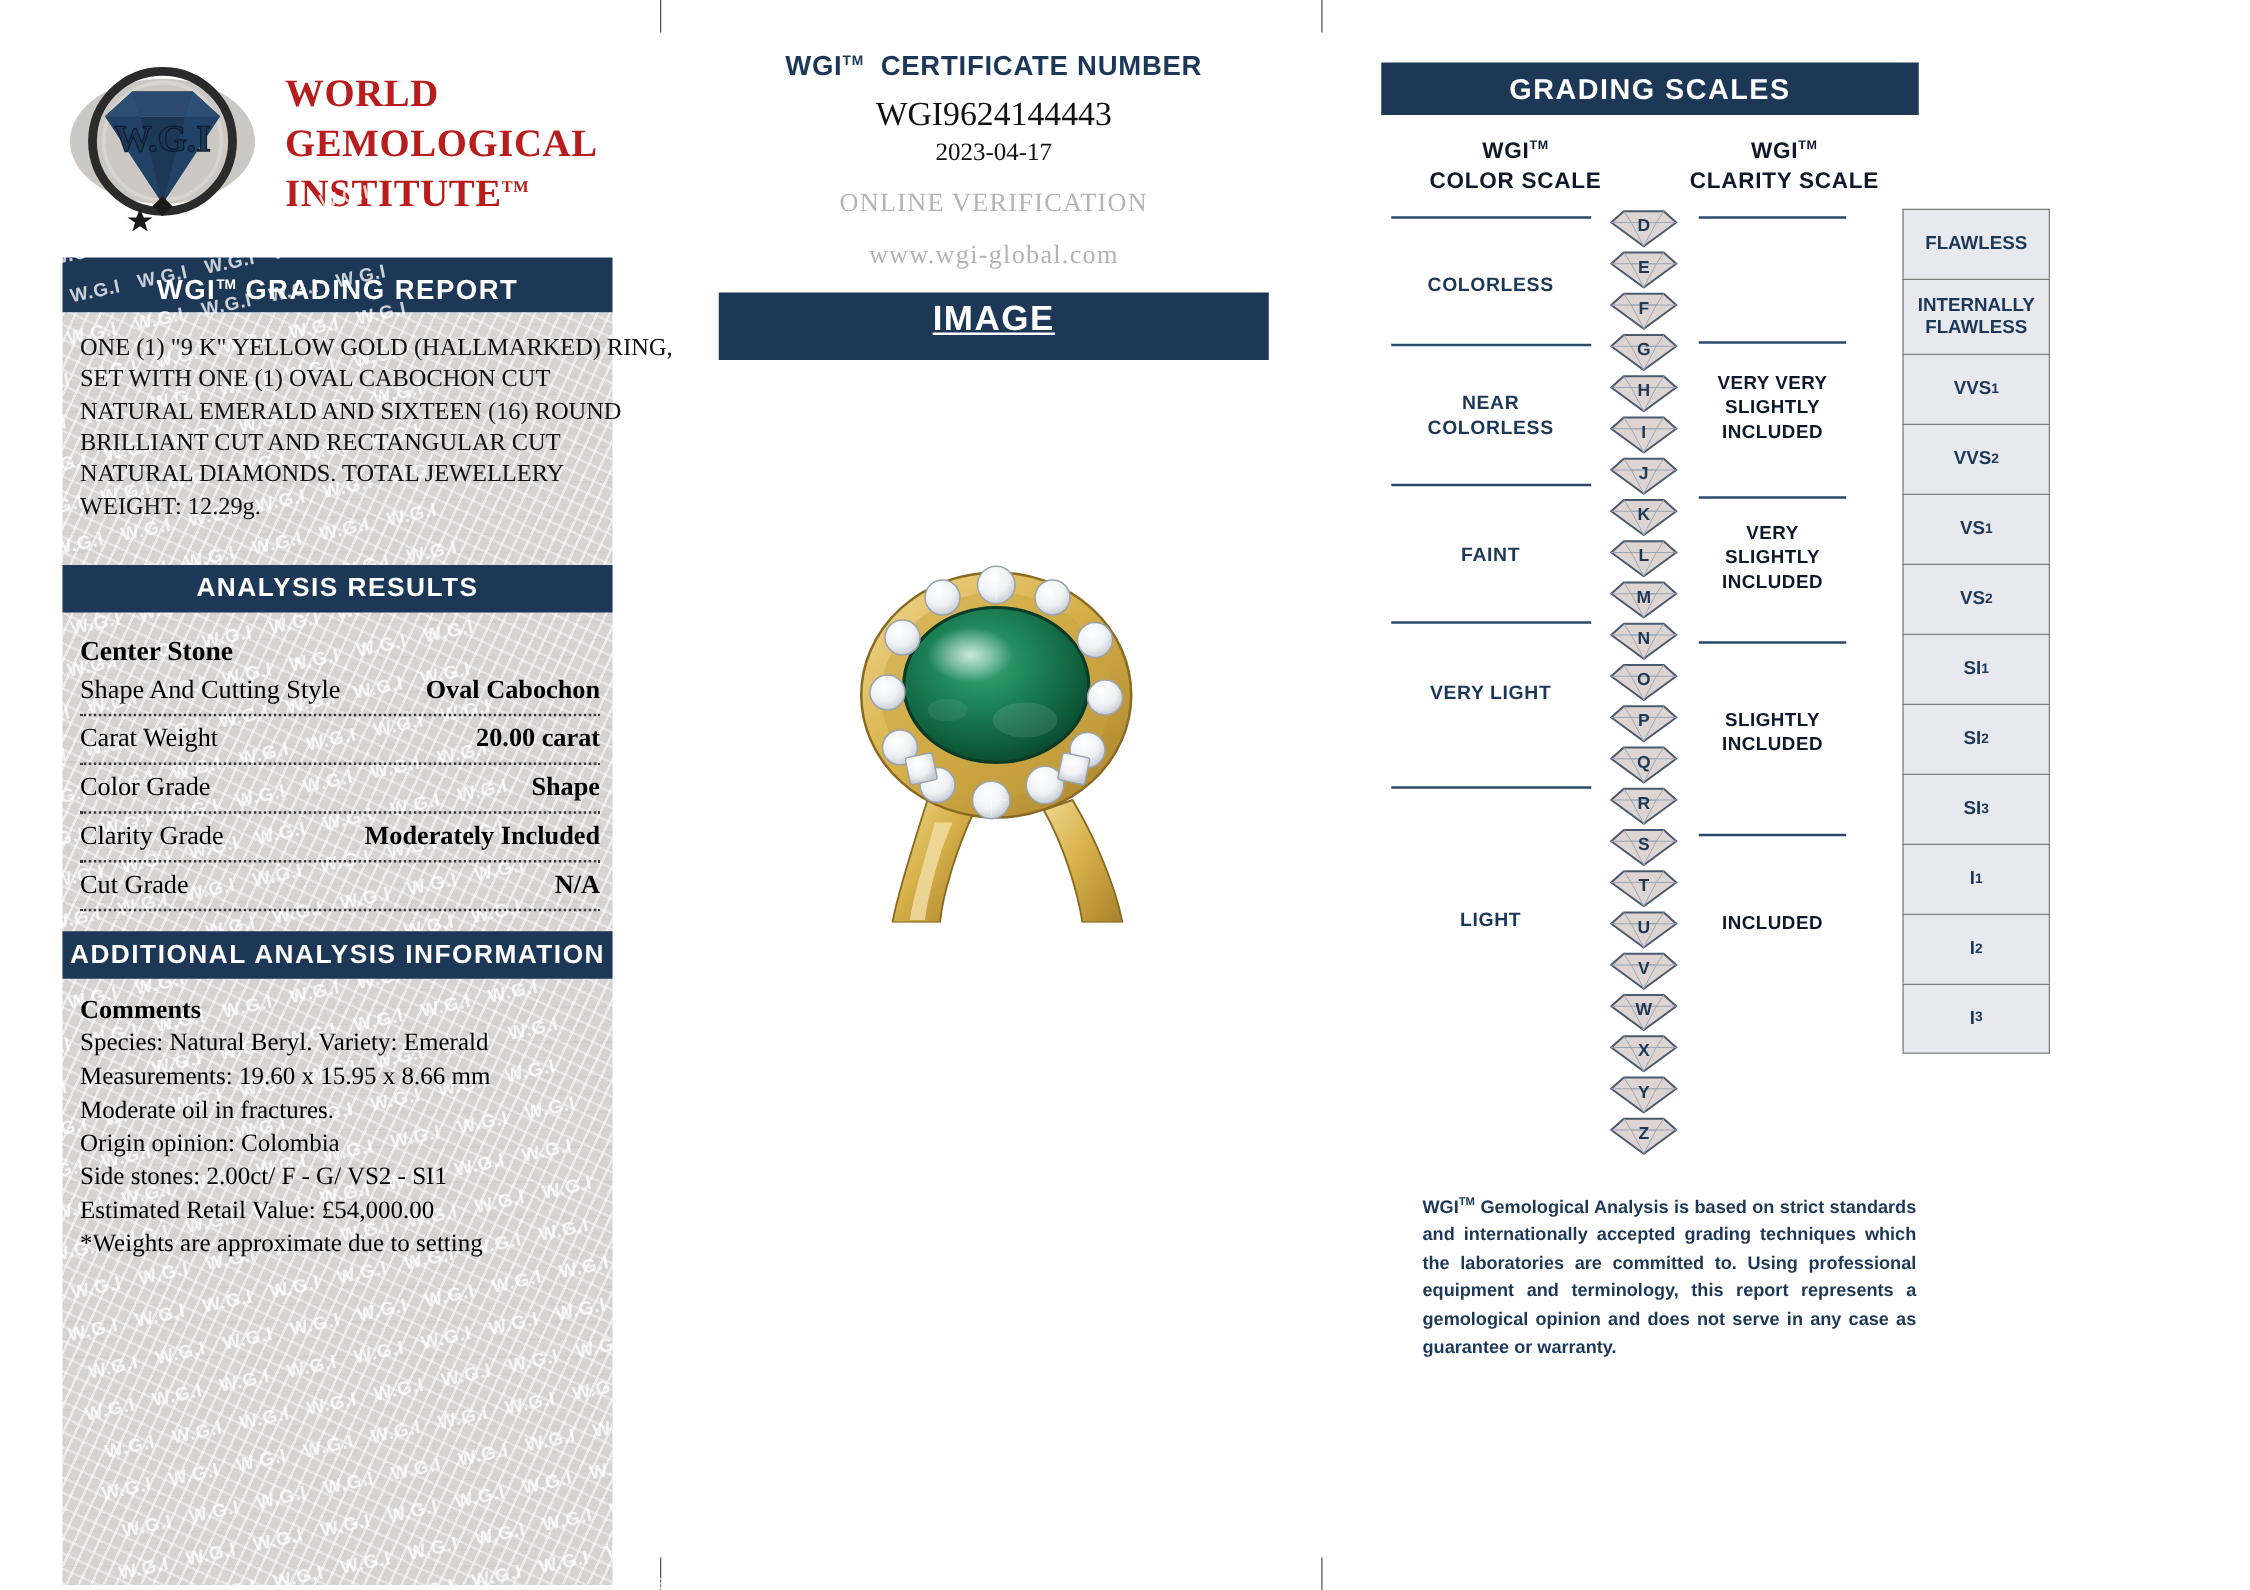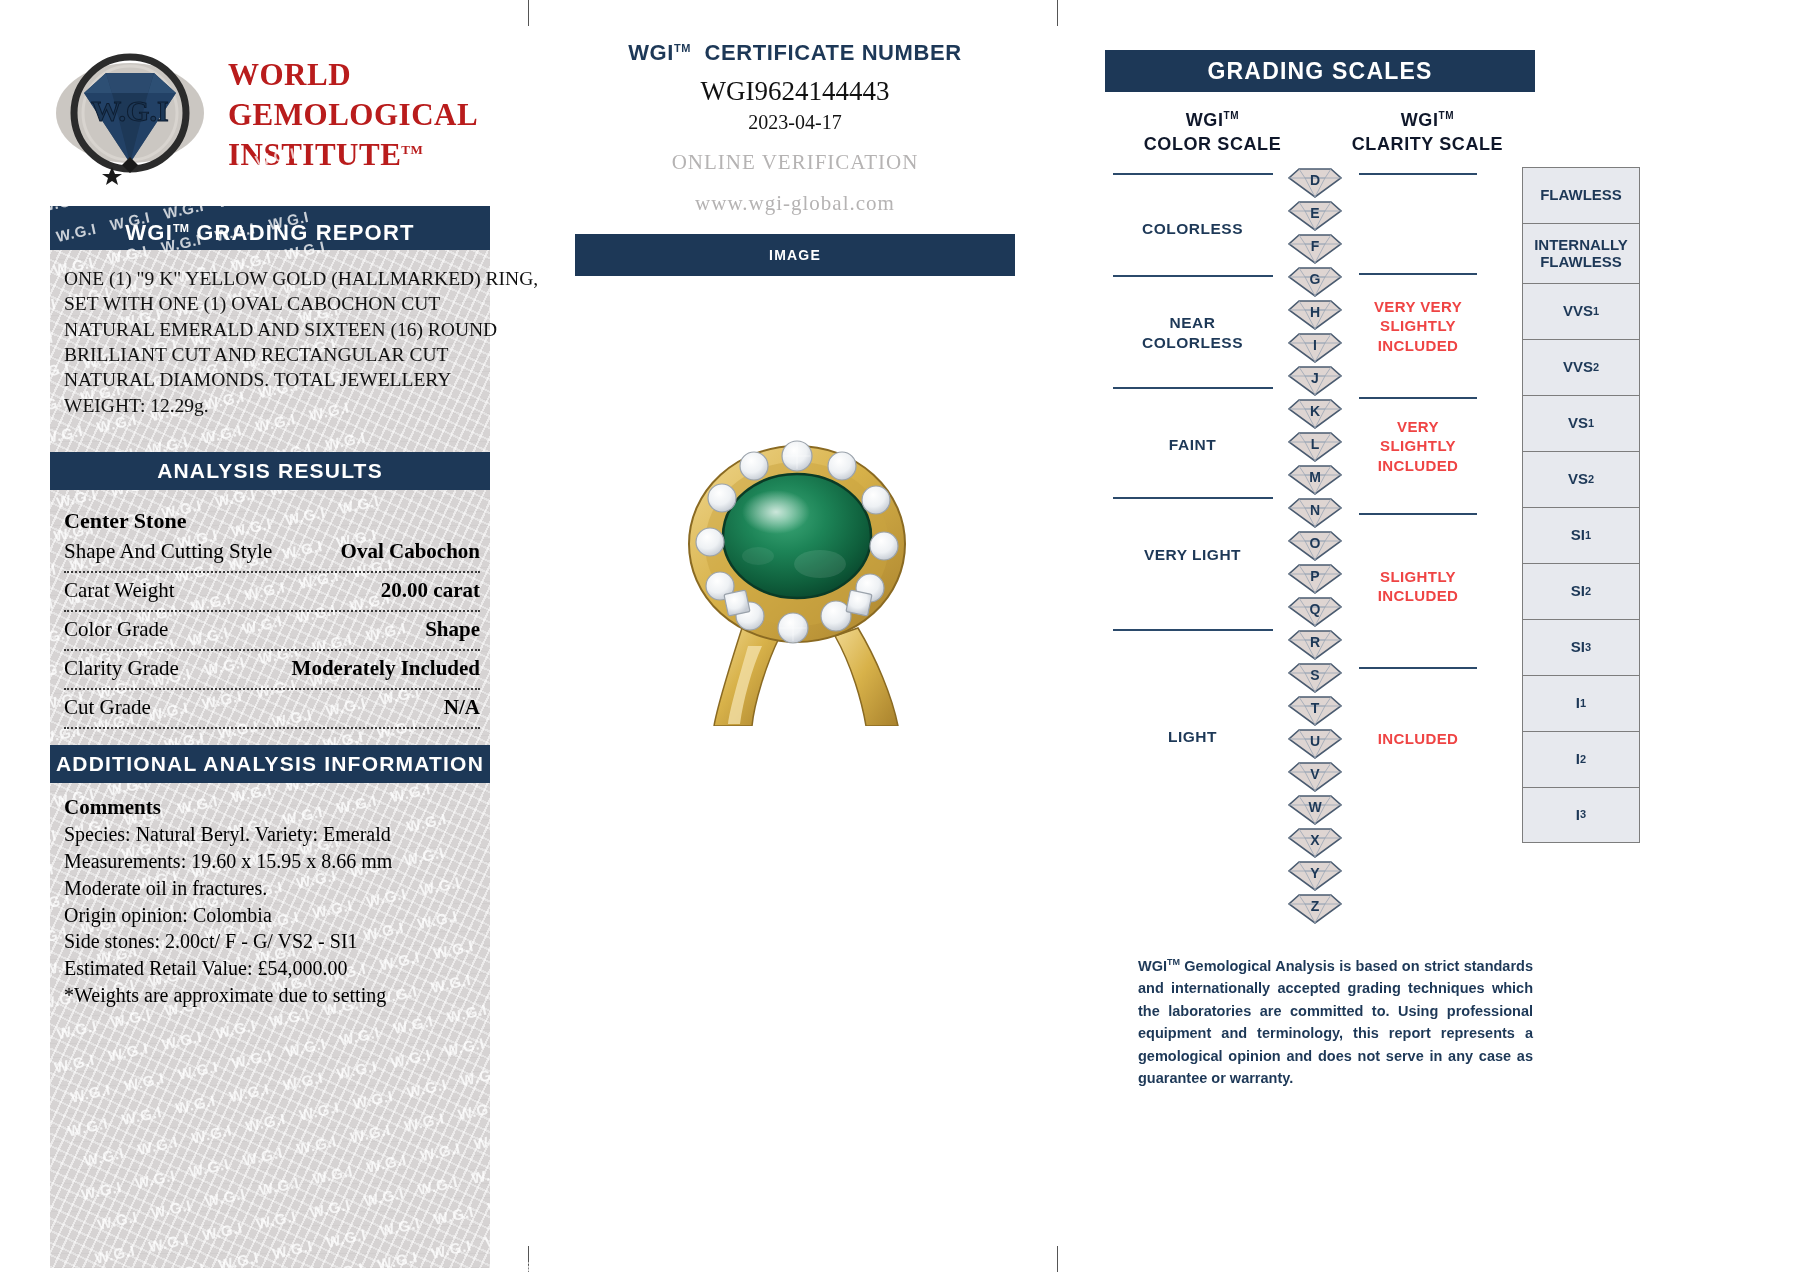--- a/index.html
+++ b/index.html
@@ -76,21 +76,21 @@
   .comments .ch { font-weight: bold; font-size: 21px; }
 
   
   .cert-title { text-align:center; font-family:"Liberation Sans", sans-serif;
                 font-weight:bold; font-size:22px; color:#1d3857; letter-spacing:.6px; }
   .cert-title sup { font-size:11px; vertical-align: super; }
   .cert-num { text-align:center; font-size:27px; color:#111; margin-top:10px; }
   .cert-date { text-align:center; font-size:20px; color:#111; margin-top:4px; }
   .verif { text-align:center; color:#b5b3b3; font-family:"Liberation Serif",serif;
            font-size:21px; letter-spacing:1px; margin-top:16px; }
-  .bar-image { height:42px; line-height:42px; font-size:14px; margin-top:18px; }
+  .bar-image { height:54px; line-height:42px; font-size:28px; margin-top:18px;text-decoration:underline; }
 
   
   .ring-wrap { margin-top: 120px; display:flex; justify-content:center; }
 
   
   .bar-scales { height:42px; line-height:42px; font-size:23px; }
   .scale-heads { display:flex; margin-top:16px; }
   .scale-head { flex:1; text-align:center; font-family:"Liberation Sans",sans-serif;
                 font-weight:bold; color:#0f172a; font-size:18px; line-height:1.35; letter-spacing:.6px; }
   .scale-head sup { font-size:10px; vertical-align:super; }
@@ -106,21 +106,21 @@
   .diamonds { position:absolute; left:182px; top:0; width:58px; }
   .dia { position:relative; width:56px; height:31px; margin-bottom:2px; }
   .dia svg { position:absolute; inset:0; }
   .dia span { position:absolute; inset:0; display:flex; align-items:center; justify-content:center;
               font-family:"Liberation Sans",sans-serif; font-weight:bold;
               font-size:14px; color:#1d3857; padding-bottom:5px; }
 
   .clarity-labels { position:absolute; left:248px; top:0; width:130px; }
   .cl-group { position:absolute; width:130px; text-align:center;
               font-family:"Liberation Sans",sans-serif; font-weight:bold;
-              color:#ef4444; font-size:15px; line-height:1.3; letter-spacing:.4px; }
+              color:#0f172a; font-size:15px; line-height:1.3; letter-spacing:.4px; }
   .cl-rule { position:absolute; left:6px; width:118px; height:2px; background:#2b4a6b; }
 
   .clarity-boxes { position:absolute; left:385px; top:0; width:118px; }
   .cbox { width:118px; border:1px solid #7d7d7d; background:#e7e9ee;
           display:flex; align-items:center; justify-content:center;
           font-family:"Liberation Sans",sans-serif; font-weight:bold;
           color:#1d3857; font-size:15px; text-align:center; line-height:1.15;
           border-bottom:none;margin-left:32px; }
   .cbox:last-child { border-bottom:1px solid #7d7d7d; }
   .cbox sub { font-size:11px; vertical-align: sub; }

